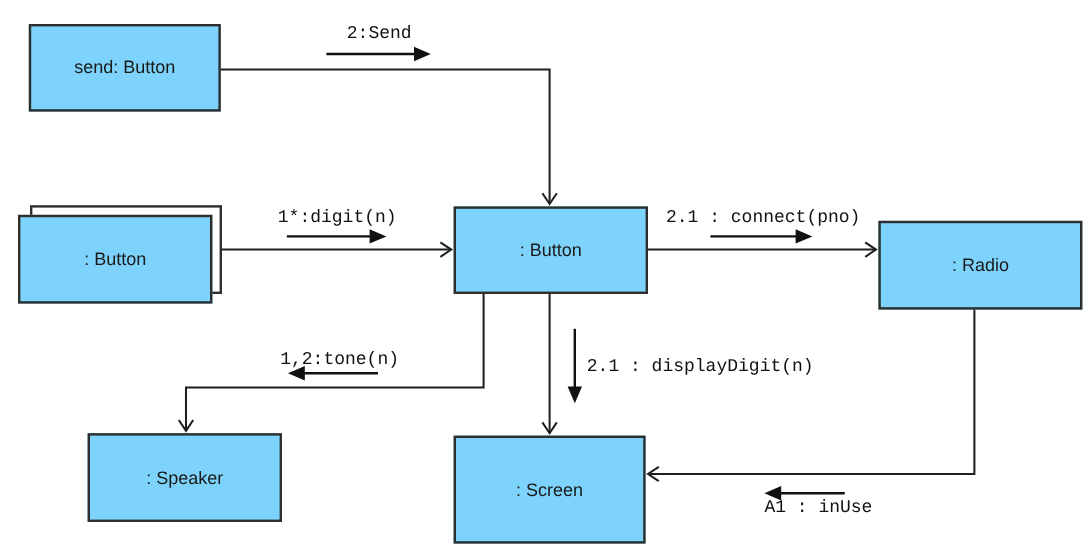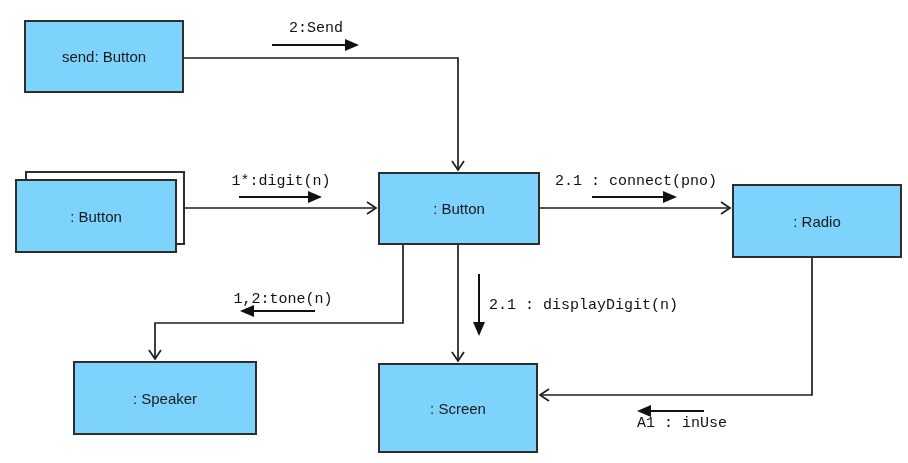--- a/index.html
+++ b/index.html
@@ -27,21 +27,21 @@
     position: absolute;
     box-sizing: border-box;
     border: 2px solid #2e2e2e;
     background: #ffffff;
   }
   #node-send    { left: 24px;  top: 20px;  width: 160px; height: 73px; }
   #stack-back   { left: 25px;  top: 171px; width: 160px; height: 74px; }
   #node-buttons { left: 15px;  top: 179px; width: 162px; height: 74px; }
   #node-button  { left: 378px; top: 172px; width: 162px; height: 73px; }
   #node-radio   { left: 732px; top: 184px; width: 170px; height: 74px; }
-  #node-speaker { left: 73px;  top: 361px; width: 184px; height: 74px; }
+  #node-speaker { left: 73px;  top: 361px; width: 162px; height: 74px; }
   #node-screen  { left: 378px; top: 363px; width: 160px; height: 90px; }
   .wires {
     position: absolute;
     left: 0; top: 0;
     width: 908px; height: 463px;
   }
   .msg-label {
     position: absolute;
     font-size: 15px;
     white-space: nowrap;

